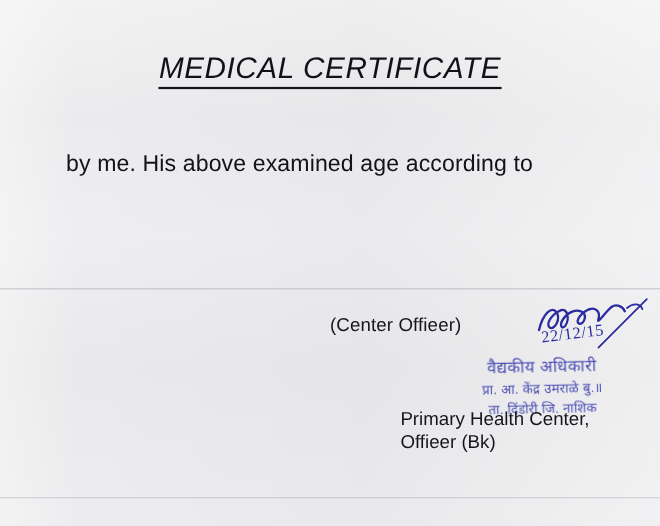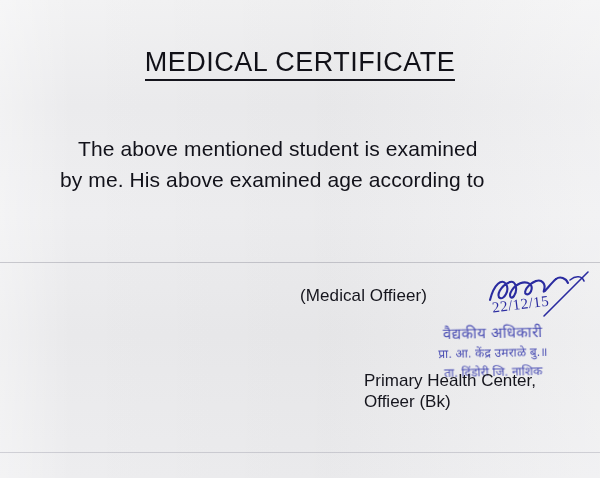--- a/index.html
+++ b/index.html
@@ -31,20 +31,21 @@
       linear-gradient(90deg, rgba(255,255,255,0.35) 0%, rgba(255,255,255,0) 12%, rgba(0,0,0,0.015) 55%, rgba(255,255,255,0.25) 100%);
     pointer-events: none;
   }
 
   .title-wrap {
     position: absolute;
     top: 48px;
     left: 0;
     width: 600px;
     text-align: center;
+    font-style: italic;
   }
   .title {
     display: inline-block;
     font-size: 27px;
     letter-spacing: 0.5px;
     color: #111118;
     font-family: "Liberation Sans", sans-serif;
     border-bottom: 2px solid #14141c;
     padding-bottom: 1px;
     line-height: 1.1;
@@ -149,29 +150,28 @@
 </head>
 <body>
 
 <div id="page">
 
   <div class="title-wrap">
     <span class="title">MEDICAL CERTIFICATE</span>
   </div>
 
   <div class="body-text">
-    <div><span class="indent"></span><span>The above mentioned student is examined</span></div>
     <div>by me. His above examined age according to</div>
   </div>
 
   <div class="seam top"></div>
   <div class="seam bottom"></div>
 
   <div class="sig-block">
-    <div class="medical-officer">(Medical Offieer)</div>
+    <div class="medical-officer">(Center Offieer)</div>
   </div>
 
   <svg class="signature" viewBox="0 0 110 60">
     <g fill="none" stroke="#2a2ba0" stroke-width="2.1" stroke-linecap="round" stroke-linejoin="round">
       <path d="M6 30 C 10 14, 18 8, 22 14 C 26 20, 20 30, 16 28 C 12 26, 16 16, 26 12"></path>
       <path d="M26 12 C 32 10, 34 20, 30 26 C 27 30, 24 26, 28 20 C 32 14, 40 10, 46 14"></path>
       <path d="M46 14 C 50 18, 46 26, 42 24 C 39 22, 44 14, 52 11"></path>
       <path d="M52 11 C 58 9, 62 14, 60 20 C 58 26, 66 14, 72 9"></path>
       <path d="M72 9 C 76 6, 82 8, 84 13"></path>
       <path d="M60 46 L 104 2" stroke-width="1.6"></path>

